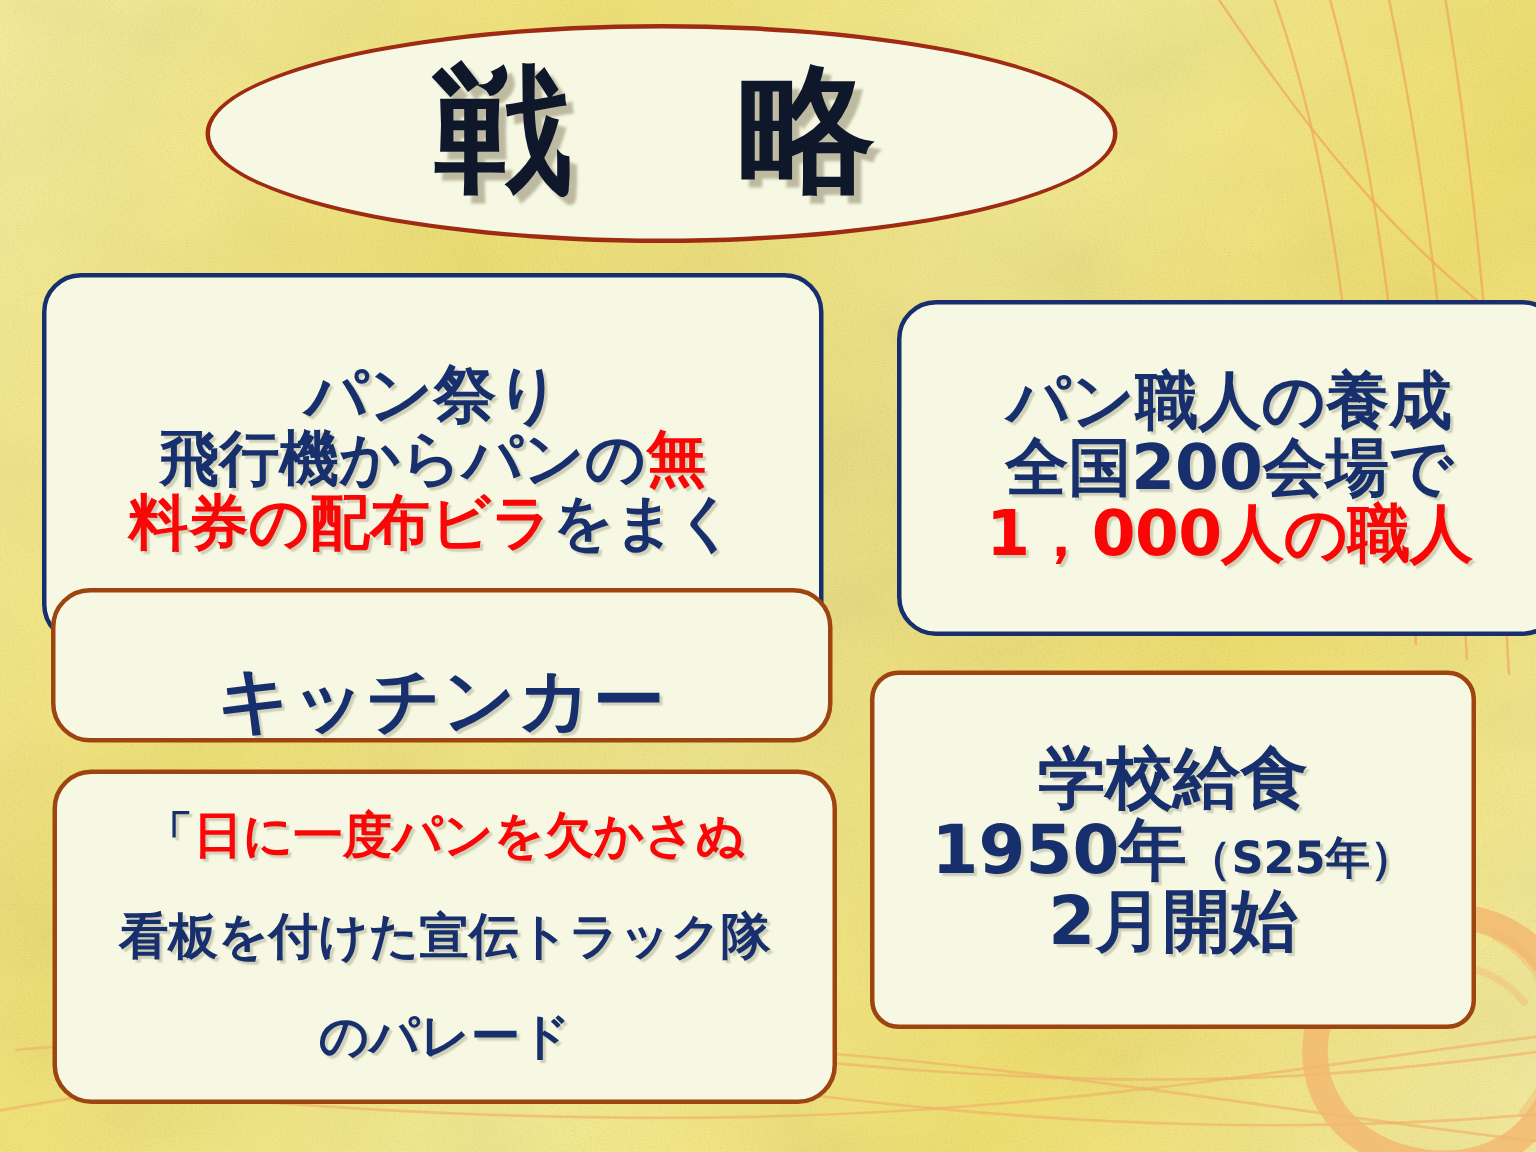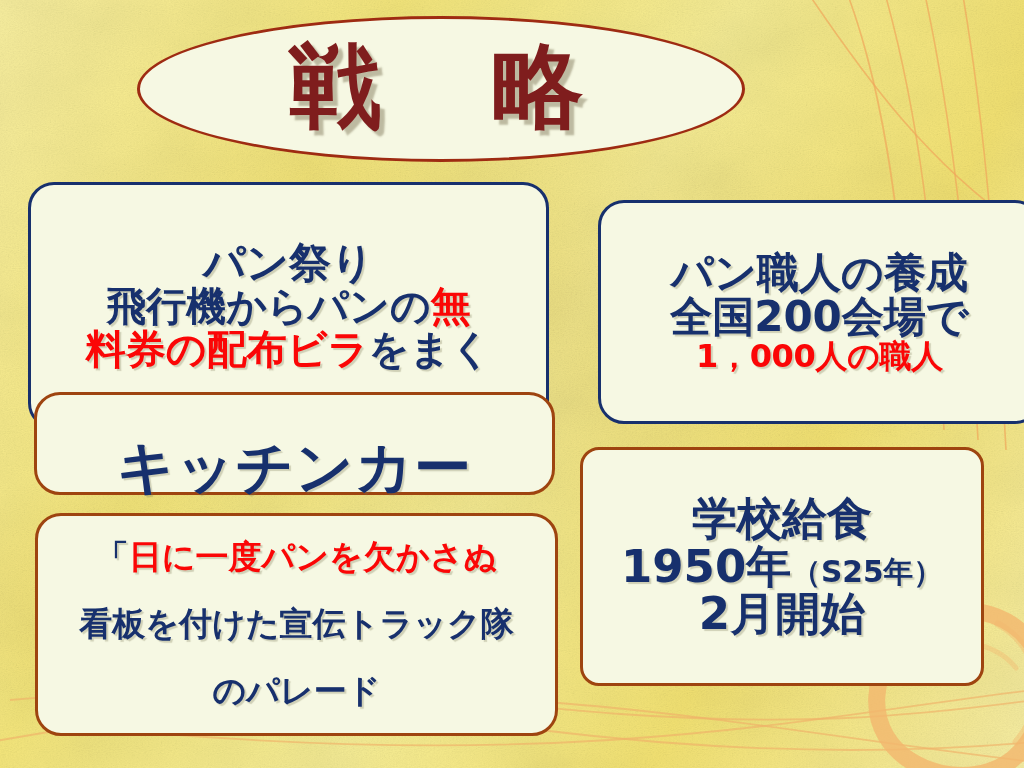--- a/index.html
+++ b/index.html
@@ -55,21 +55,21 @@
     box-sizing: border-box;
     display: flex;
     align-items: center;
     justify-content: center;
   }
   .title-text {
     font-family: "DejaVu Sans", "Liberation Sans", sans-serif;
     font-weight: bold;
     font-size: 92px;
     line-height: 1;
-    color: #7f1d1d;
+    color: #0f172a;
     letter-spacing: 0.10em;
     white-space: pre;
     text-shadow: 5px 5px 2px rgba(120,110,80,0.45);
     transform: translateY(-2px);
   }
 
   
   .box {
     position: absolute;
     background: #f6f8e3;
@@ -96,24 +96,24 @@
   .navy { color: #17306d; }
   .sm  { font-size: 0.66em; }
 
   
   #box-pan-festival { left: 28px;  top: 182px; width: 521px; height: 247px; }
   #box-pan-festival .line { font-size: 40px; }
   #box-pan-festival .l1 { font-size: 42px; }
 
   #box-baker-training { left: 561px; top: 200px; width: 443px; height: 224px; margin-left: 37px; }
   #box-baker-training .line { font-size: 42px; }
-  #box-baker-training .l3 { font-size: 32px; letter-spacing: -0.01em; }
+  #box-baker-training .l3 { font-size: 42px; letter-spacing: -0.01em; }
 
   #box-kitchen-car { left: 34px; top: 392px; width: 521px; height: 103px; }
-  #box-kitchen-car .line { font-size: 57px; letter-spacing: 0.02em; margin-top: 48px; }
+  #box-kitchen-car .line { font-size: 48px; letter-spacing: 0.02em; margin-top: 48px; }
 
   #box-truck-parade { left: 35px; top: 513px; width: 523px; height: 223px; gap: 32px; }
   #box-truck-parade .line { font-size: 33px; }
 
   #box-school-lunch { left: 580px; top: 447px; width: 404px; height: 239px; border-radius: 19px; }
   #box-school-lunch .line { font-size: 45px; }
 </style>
 </head>
 <body>
 

